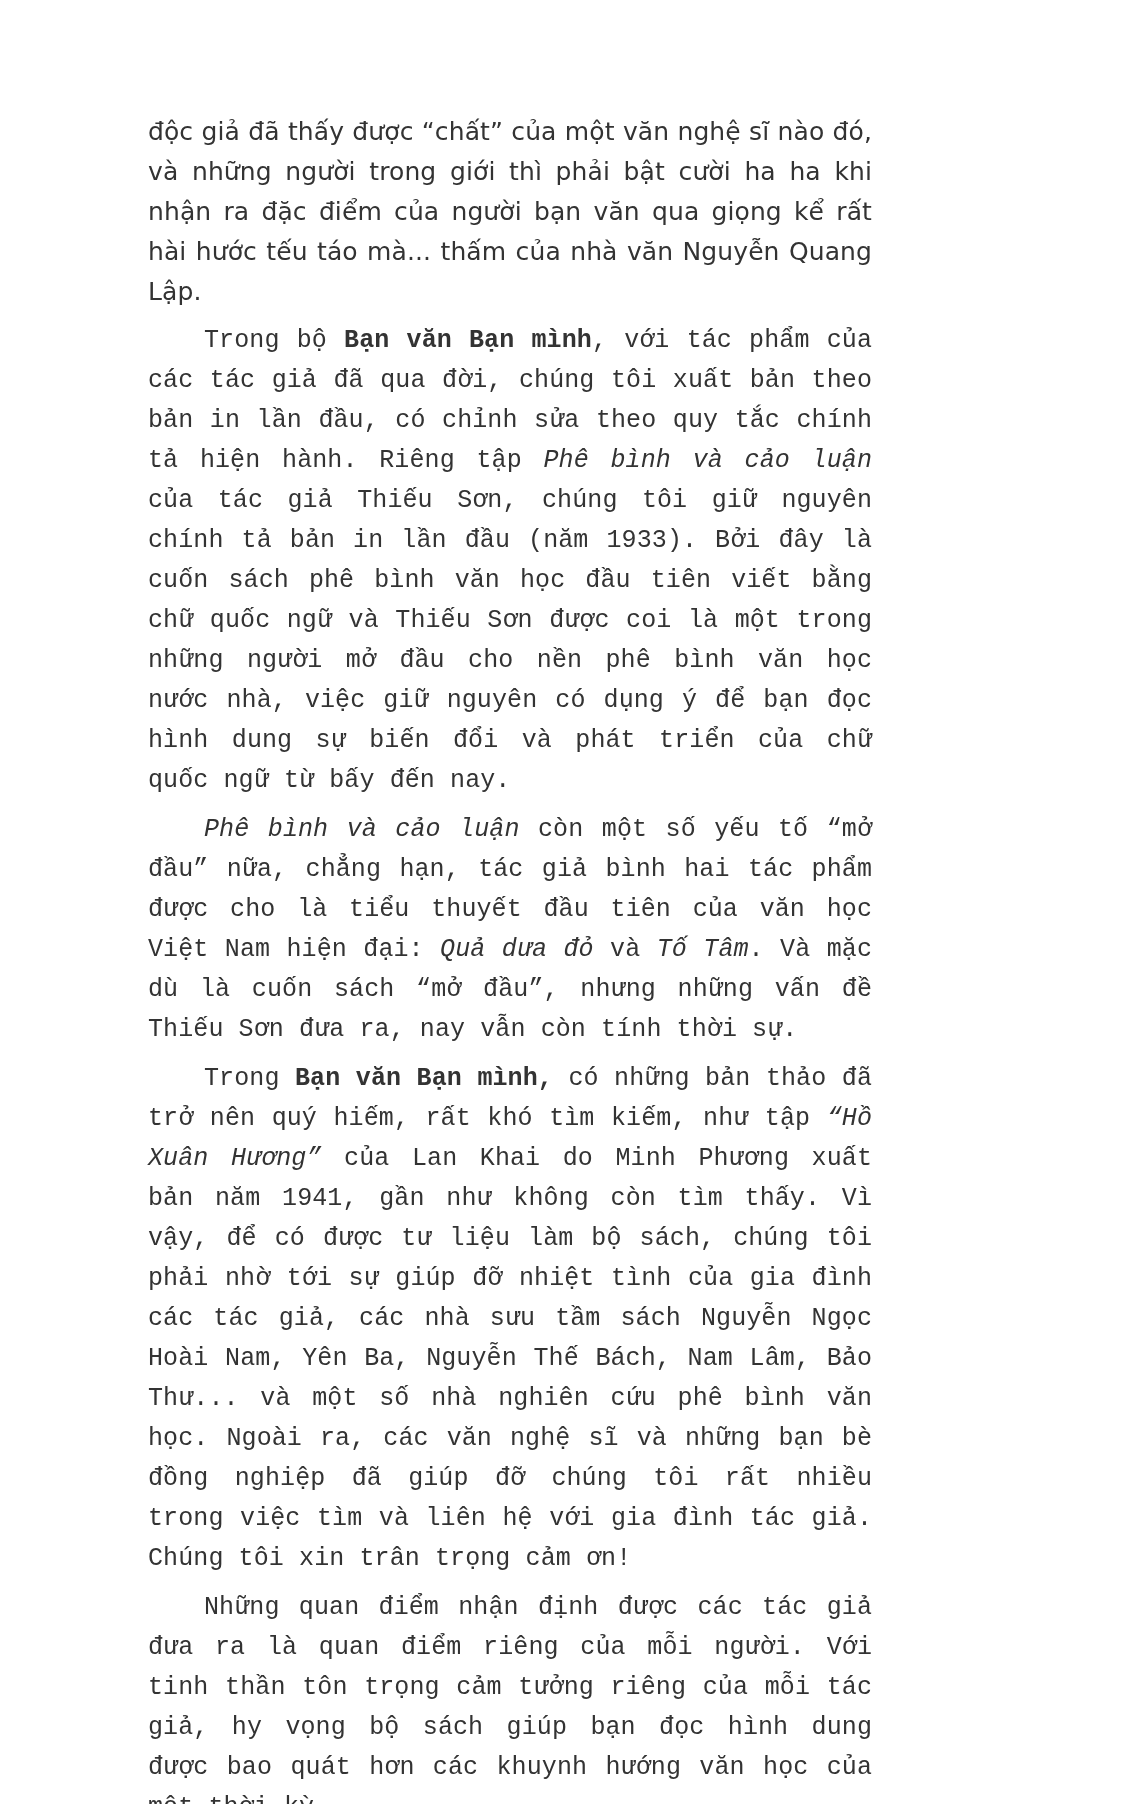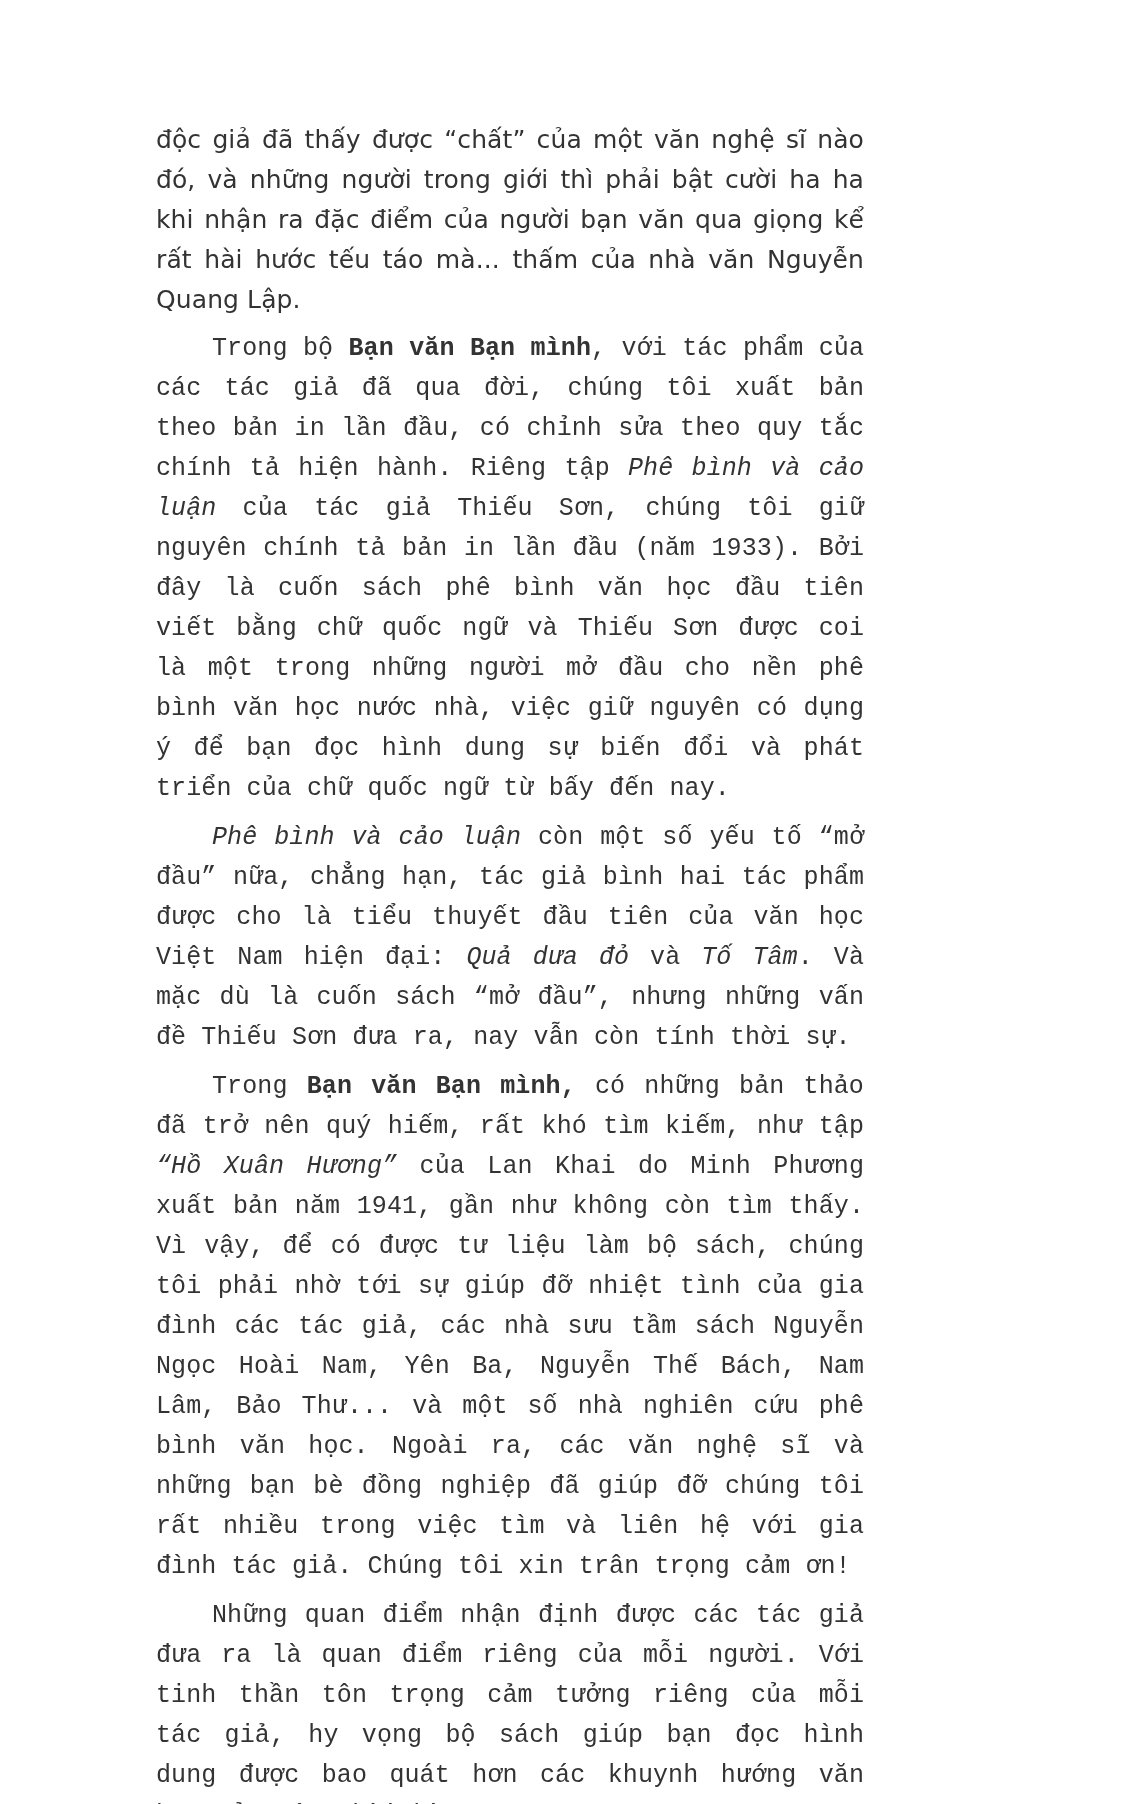--- a/index.html
+++ b/index.html
@@ -20,21 +20,21 @@
     height: 1804px;
     background: #ffffff;
   }
   .text-block {
     position: absolute;
     left: 148px;
     top: 112px;
     width: 724px;
   }
   .para {
-    margin: 8px;
+    margin: 0;
     padding: 0;
     font-size: 25px;
     line-height: 40px;
     text-align: justify;
     color: #333333;
     letter-spacing: 0.1px;
   }
   .para + .para {
     margin-top: 9px;
   }

